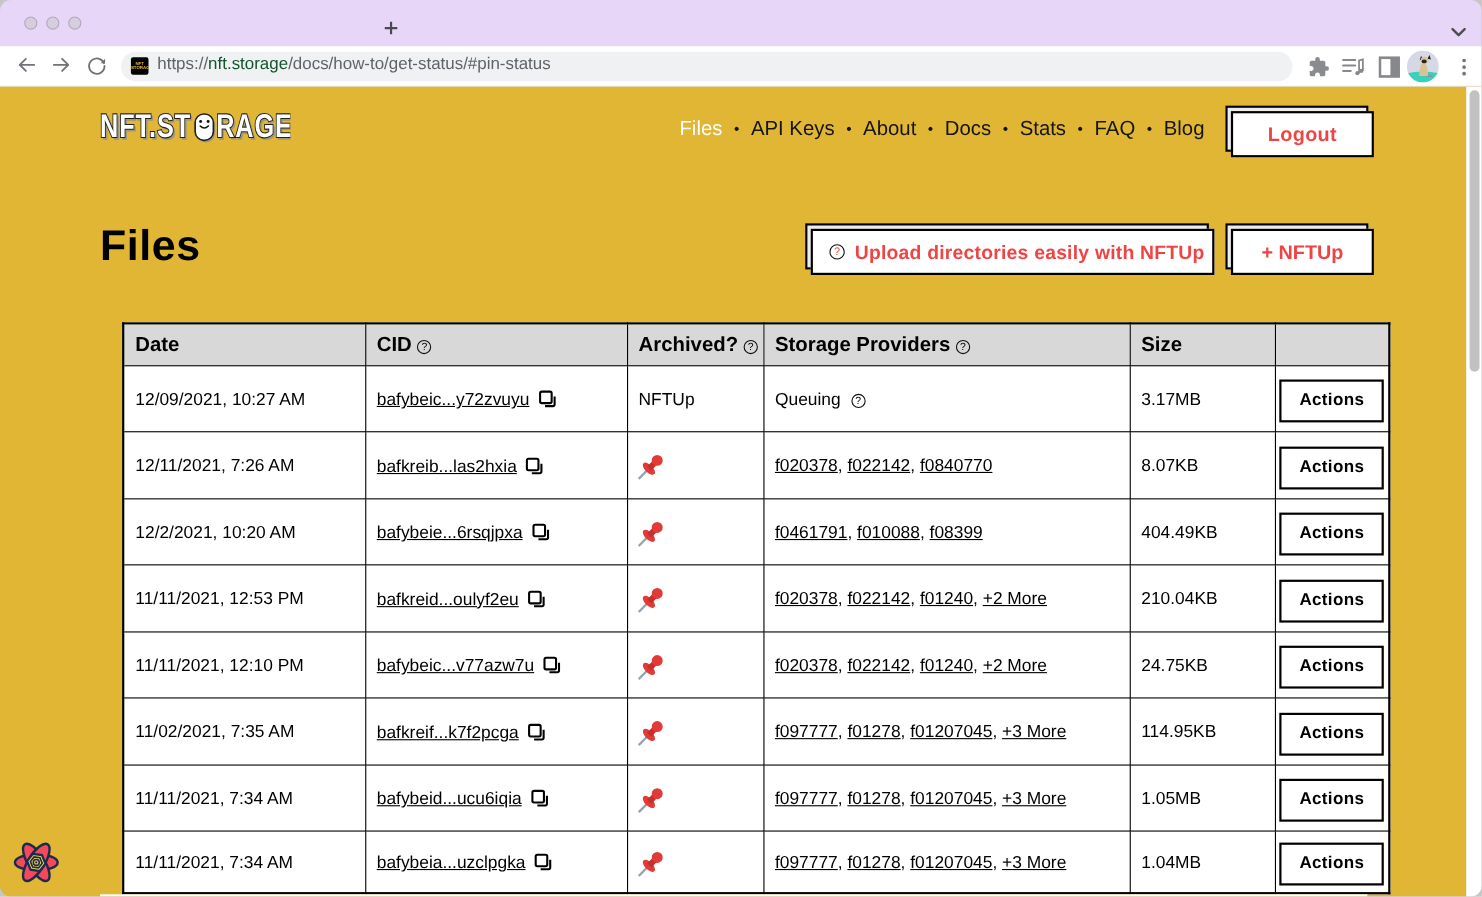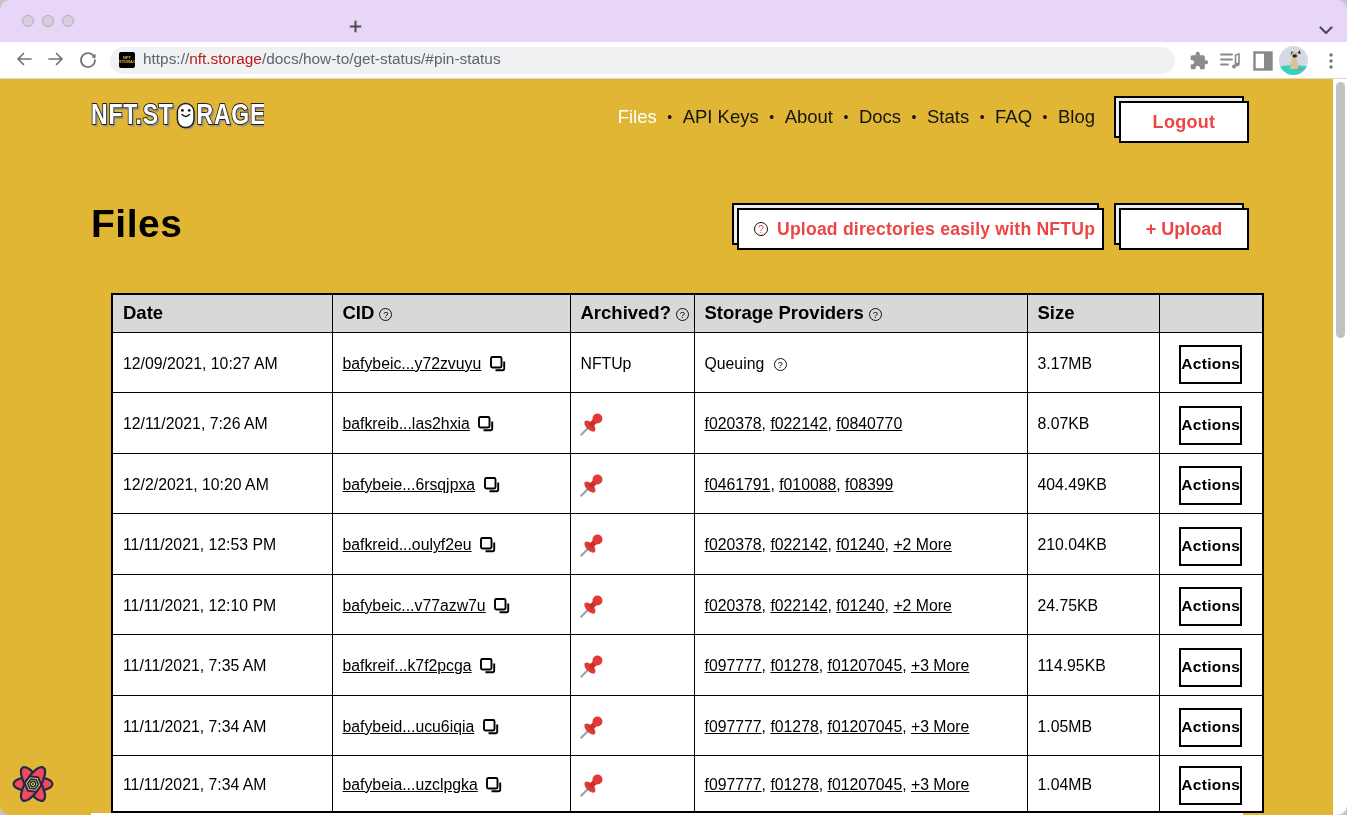--- a/index.html
+++ b/index.html
@@ -28,21 +28,21 @@
   
   #toolbar { position:absolute; left:0; top:42px; width:1347px; height:37px; background:#fff;
              border-bottom:1px solid #e0d9bb; }
   .tbico { position:absolute; top:0; }
   #urlbar { position:absolute; left:110px; top:5px; width:1065px; height:27px; background:#eff1f3;
             border-radius:14px; }
   #urlfav { position:absolute; left:9px; top:5px; width:16px; height:16px; background:#000;
             border-radius:2px; color:#e7b93c; font-weight:bold; text-align:center;
             font-size:4px; line-height:4.5px; padding-top:3.5px; overflow:hidden; }
   #urltext { position:absolute; left:33px; top:3px; font-size:15.4px; color:#5f6368; }
-  #urltext b { color:#b91c1c; font-weight:400; }
+  #urltext b { color:#14532d; font-weight:400; }
   
   #page { position:absolute; left:0; top:79px; width:1333px; height:736px; background:#e0b634;
           overflow:hidden; }
   #sbtrack { position:absolute; left:1333px; top:79px; width:14px; height:736px; background:#fff; }
   #sbthumb { position:absolute; left:3px; top:3px; width:9px; height:256px; background:#c1c1c1;
              border-radius:5px; }
   
   #logo { position:absolute; left:90px; top:101px; }
   #nav { position:absolute; right:252px; top:106px; font-size:18.5px; color:#151515;
          white-space:nowrap; }
@@ -73,21 +73,21 @@
   #tbl tr:last-child td { height:56px; }
   #whitestrip { position:absolute; left:91px; top:813px; width:1152px; height:2px; background:#fff; }
   #tbl td:last-child { padding:5px 0 0; text-align:center; }
   .qm { display:inline-block; width:13px; height:13px; border:1px solid #111; border-radius:50%;
         font-size:9.5px; line-height:12px; text-align:center; font-weight:400; vertical-align:1px;
         margin-left:5px; letter-spacing:0; }
   a.cid, a.prov { color:#000; text-decoration:underline; }
   .pin { display:inline-block; vertical-align:middle; }
   .cpy { vertical-align:-3px; margin-left:3px; }
   .act { display:inline-block; background:#fff; border:2px solid #000; font-weight:bold;
-         font-size:15.5px; letter-spacing:0.3px; padding:8px 0 9px; width:63px; text-align:center; }
+         font-size:15.5px; letter-spacing:0.3px; padding:8px 0 9px; width:95px; text-align:center; }
   #flower { position:absolute; left:11px; top:765px; }
 </style>
 </head>
 <body>
 <div id="window">
 
   <div id="tabstrip">
     <div class="tl" style="left:22px;"></div>
     <div class="tl" style="left:42px;"></div>
     <div class="tl" style="left:62px;"></div>
@@ -215,21 +215,21 @@
       <div class="back"></div>
       <div class="lbl">Logout</div>
     </div>
   <div id="h1files">Files</div>
   <div class="rbtn" id="nftupbtn">
       <div class="back"></div>
     <div class="lbl"><span class="qm" style="margin:0 9px 0 0;width:14px;height:14px;line-height:13px;font-size:10px;">?</span>Upload directories easily with NFTUp</div>
   </div>
   <div class="rbtn" id="uploadbtn">
       <div class="back"></div>
-      <div class="lbl">+ Upload</div>
+      <div class="lbl">+ NFTUp</div>
     </div>
   <table id="tbl" cellspacing="0">
     <colgroup>
       <col style="width:220px">
         <col style="width:238px">
         <col style="width:124px">
       <col style="width:333px">
         <col style="width:132px">
         <col style="width:104px">
     </colgroup>
@@ -319,21 +319,21 @@
                 <ellipse cx="13.5" cy="14.2" rx="6" ry="3.1" fill="#e23b37"></ellipse>
                 <rect x="11.2" y="6" width="4.6" height="8" fill="#c62f2c"></rect>
                 <circle cx="13.5" cy="5" r="4.3" fill="#e23b37"></circle>
               </g>
             </svg></td>
       <td><a class="prov">f020378</a>, <a class="prov">f022142</a>, <a class="prov">f01240</a>, <a class="prov">+2 More</a></td>
       <td>24.75KB</td>
       <td><span class="act">Actions</span></td>
     </tr>
     <tr>
-      <td>11/11/2021, 7:35 AM</td>
+      <td>11/02/2021, 7:35 AM</td>
       <td><a class="cid">bafkreif...k7f2pcga</a> <svg class="cpy" width="17" height="17" viewBox="0 0 17 17">
               <rect x="2" y="2" width="10.5" height="10.5" rx="1.5" fill="#fff" stroke="#000" stroke-width="1.9"></rect>
               <path d="M15.2 6.5v7.3a1.4 1.4 0 0 1-1.4 1.4H6.5" fill="none" stroke="#000" stroke-width="1.9"></path>
             </svg></td>
       <td><svg class="pin" width="27" height="27" viewBox="0 0 27 27" style="margin-left:-4px; margin-top:3px;">
               <g transform="translate(13.5 13.5) rotate(45) scale(1.16) translate(-13.5 -13.5)">
                 <line x1="13.5" y1="16" x2="13.5" y2="25.5" stroke="#93a5b1" stroke-width="1.8"></line>
                 <ellipse cx="13.5" cy="14.2" rx="6" ry="3.1" fill="#e23b37"></ellipse>
                 <rect x="11.2" y="6" width="4.6" height="8" fill="#c62f2c"></rect>
                 <circle cx="13.5" cy="5" r="4.3" fill="#e23b37"></circle>

